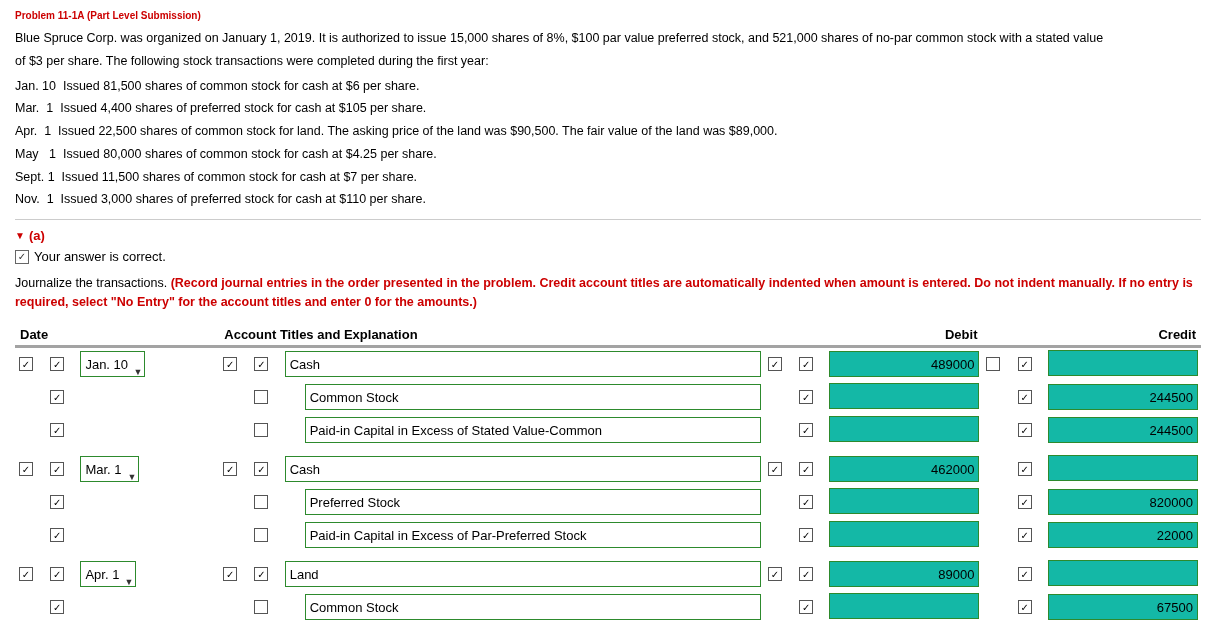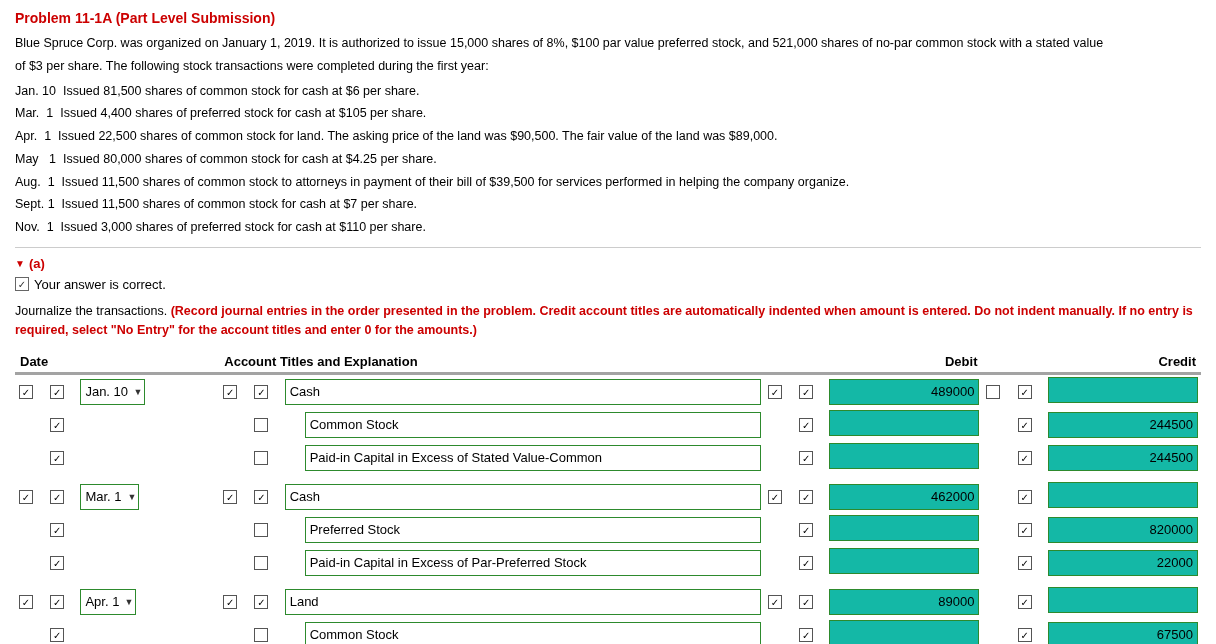--- a/index.html
+++ b/index.html
@@ -7,21 +7,21 @@
       font-family: Arial, sans-serif;
       font-size: 13px;
       background: #fff;
       color: #000;
       padding: 10px 15px;
     }
     .problem-title {
       color: #cc0000;
       font-weight: bold;
       margin-bottom: 8px;
-      font-size: 14px;
+      font-size: 10px;
     }
     .problem-text {
       font-size: 12.5px;
       line-height: 1.5;
       margin-bottom: 10px;
     }
     .problem-text p {
       margin-bottom: 4px;
     }
     hr {
@@ -125,21 +125,21 @@
       vertical-align: middle;
       margin: 1px;
     }
     .check-small.checked::after {
       content: '✓';
       font-size: 10px;
     }
     .date-select-wrap {
       position: relative;
       display: inline-flex;
-      align-items: center;
+      align-items: flex-end;
     }
     .date-select {
       border: 1px solid #2d8a2d;
       height: 26px;
       font-size: 13px;
       padding: 2px 16px 2px 4px;
       appearance: none;
       background: #fff;
       cursor: pointer;
       outline: none;
@@ -174,21 +174,20 @@
 <div class="problem-title">Problem 11-1A (Part Level Submission)</div>
 
 <div class="problem-text">
   <p>Blue Spruce Corp. was organized on January 1, 2019. It is authorized to issue 15,000 shares of 8%, $100 par value preferred stock, and 521,000 shares of no-par common stock with a stated value</p>
   <p>of $3 per share. The following stock transactions were completed during the first year:</p>
   <p style="margin-top:6px;"></p>
   <p>Jan. 10&nbsp; Issued 81,500 shares of common stock for cash at $6 per share.</p>
   <p>Mar. &nbsp;1&nbsp; Issued 4,400 shares of preferred stock for cash at $105 per share.</p>
   <p>Apr. &nbsp;1&nbsp; Issued 22,500 shares of common stock for land. The asking price of the land was $90,500. The fair value of the land was $89,000.</p>
   <p>May &nbsp;&nbsp;1&nbsp; Issued 80,000 shares of common stock for cash at $4.25 per share.</p>
-  <p>Aug. &nbsp;1&nbsp; Issued 11,500 shares of common stock to attorneys in payment of their bill of $39,500 for services performed in helping the company organize.</p>
   <p>Sept. 1&nbsp; Issued 11,500 shares of common stock for cash at $7 per share.</p>
   <p>Nov. &nbsp;1&nbsp; Issued 3,000 shares of preferred stock for cash at $110 per share.</p>
 </div>
 
 <hr>
 
 <div class="section-a">
   <div class="section-a-title">
     <span class="triangle-icon">▼</span>
     <span>(a)</span>

